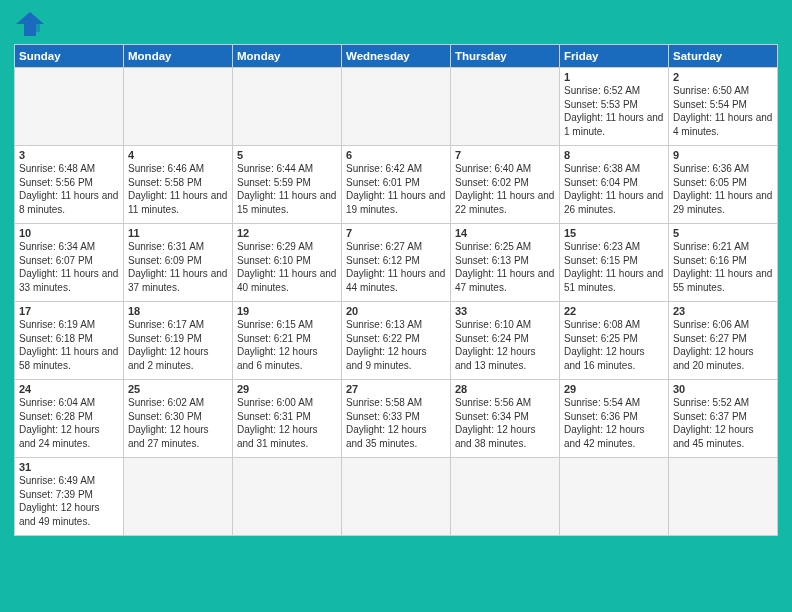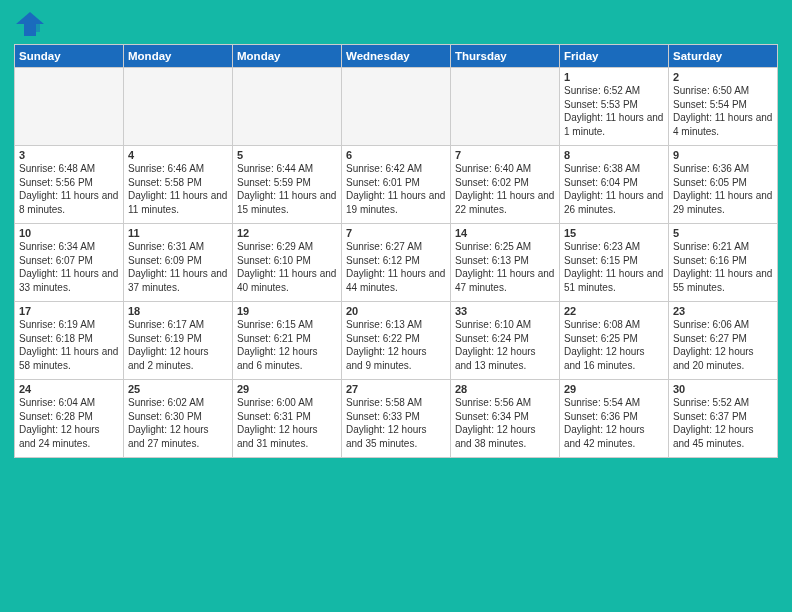--- a/index.html
+++ b/index.html
@@ -344,15 +344,30 @@
 and 42 minutes.</div>
           </td>
           <td>
             <span class="day-number">30</span>
             <div class="day-info">Sunrise: 5:52 AM
 Sunset: 6:37 PM
 Daylight: 12 hours
 and 45 minutes.</div>
           </td>
         </tr>
+        <tr class="last-row">
+          <td>
+            <span class="day-number">31</span>
+            <div class="day-info">Sunrise: 6:49 AM
+Sunset: 7:39 PM
+Daylight: 12 hours
+and 49 minutes.</div>
+          </td>
+          <td class="empty"></td>
+          <td class="empty"></td>
+          <td class="empty"></td>
+          <td class="empty"></td>
+          <td class="empty"></td>
+          <td class="empty"></td>
+        </tr>
       </tbody>
   </table>
 </div>
 
 </body></html>

